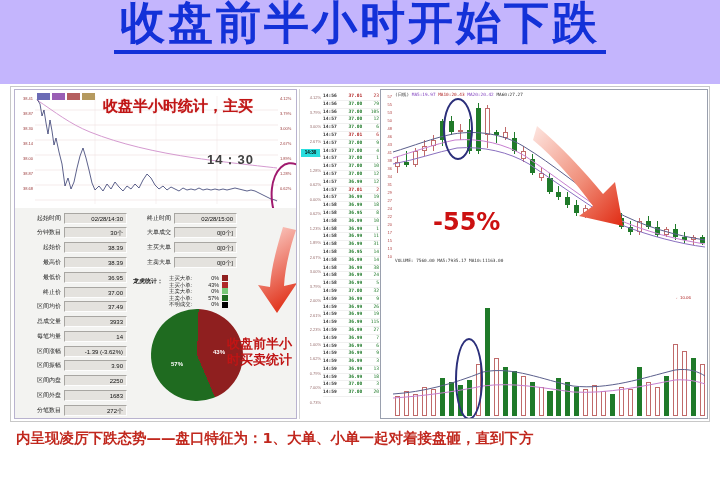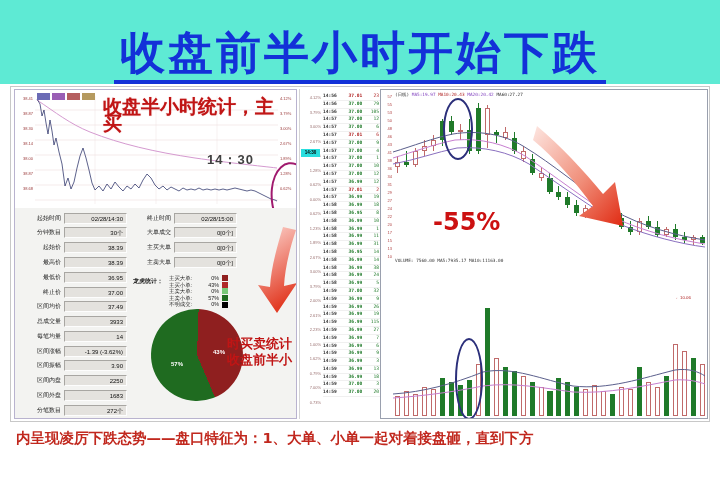--- a/index.html
+++ b/index.html
@@ -3,22 +3,22 @@
 <meta charset="utf-8">
 <style>
   html,body{margin:0;padding:0;}
   body{
     width:720px;height:496px;background:#ffffff;
     font-family:"Liberation Sans","DejaVu Sans",sans-serif;
     overflow:hidden;position:relative;
   }
   
   #title-bar{
-    height:84px;display:flex;align-items:flex-end;justify-content:center;
-    background:#5eead4;
+    height:84px;display:flex;align-items:flex-start;justify-content:center;
+    background:#c4b5fd;
   }
   #title-text{
     font-family:"DejaVu Serif","Liberation Serif",serif;
     font-size:45px;font-weight:bold;color:#1331d8;
     letter-spacing:3px;line-height:1;
     border-bottom:4px solid #1331d8;padding:0 6px 5px 6px;
     white-space:nowrap;
   }
   
   #shot{
@@ -42,21 +42,21 @@
   .mini-badges span{display:block;width:13px;height:7px;}
   #y-axis-left{position:absolute;left:0;top:6px;width:20px;height:110px;
     font-size:4px;color:#9a3a3a;}
   #y-axis-left div{height:15px;text-align:right;padding-right:2px;}
   #y-axis-right{position:absolute;right:0;top:6px;width:18px;height:110px;
     font-size:4px;color:#9a3a3a;text-align:left;}
   #y-axis-right div{height:15px;padding-left:2px;}
   
   #ann-stat{
     position:absolute;left:88px;top:8px;width:188px;z-index:9;
-    color:#c01515;font-weight:bold;font-size:19px;line-height:17px;
+    color:#c01515;font-weight:bold;font-size:15px;line-height:17px;
     font-family:"DejaVu Sans","Liberation Sans",sans-serif;
     text-shadow:0 0 1px rgba(192,21,21,.45);
   }
   #ann-1430{
     position:absolute;left:192px;top:61px;z-index:9;
     color:#404040;font-weight:bold;font-size:13px;letter-spacing:1px;
   }
   #ellipse-purple{
     position:absolute;left:256px;top:72px;width:42px;height:72px;
     border:2px solid #a01a6e;border-radius:50%;
@@ -234,22 +234,22 @@
       <defs>
         <linearGradient id="gradL" x1="0" y1="0" x2="0.3" y2="1">
           <stop offset="0%" stop-color="#fdd8d2"></stop>
           <stop offset="100%" stop-color="#e23b24"></stop>
         </linearGradient>
       </defs>
       <path d="M30,2 C22,28 18,46 17,62 L5,60 L24,88 L44,58 L31,61 C32,44 36,26 43,5 Z" fill="url(#gradL)"></path>
     </svg>
 
     <div id="ann-halfhour">
+      <div>收盘前半小</div>
       <div>时买卖统计</div>
-      <div>收盘前半小</div>
     </div>
 
     <div id="stat-table">
       <div class="tbl-col left" id="tbl-left">
           <div class="trow">
             <div class="tlab">起始时间</div>
             <div class="tval">02/28/14:30</div>
           </div>
           <div class="trow">
             <div class="tlab">分钟数目</div>

